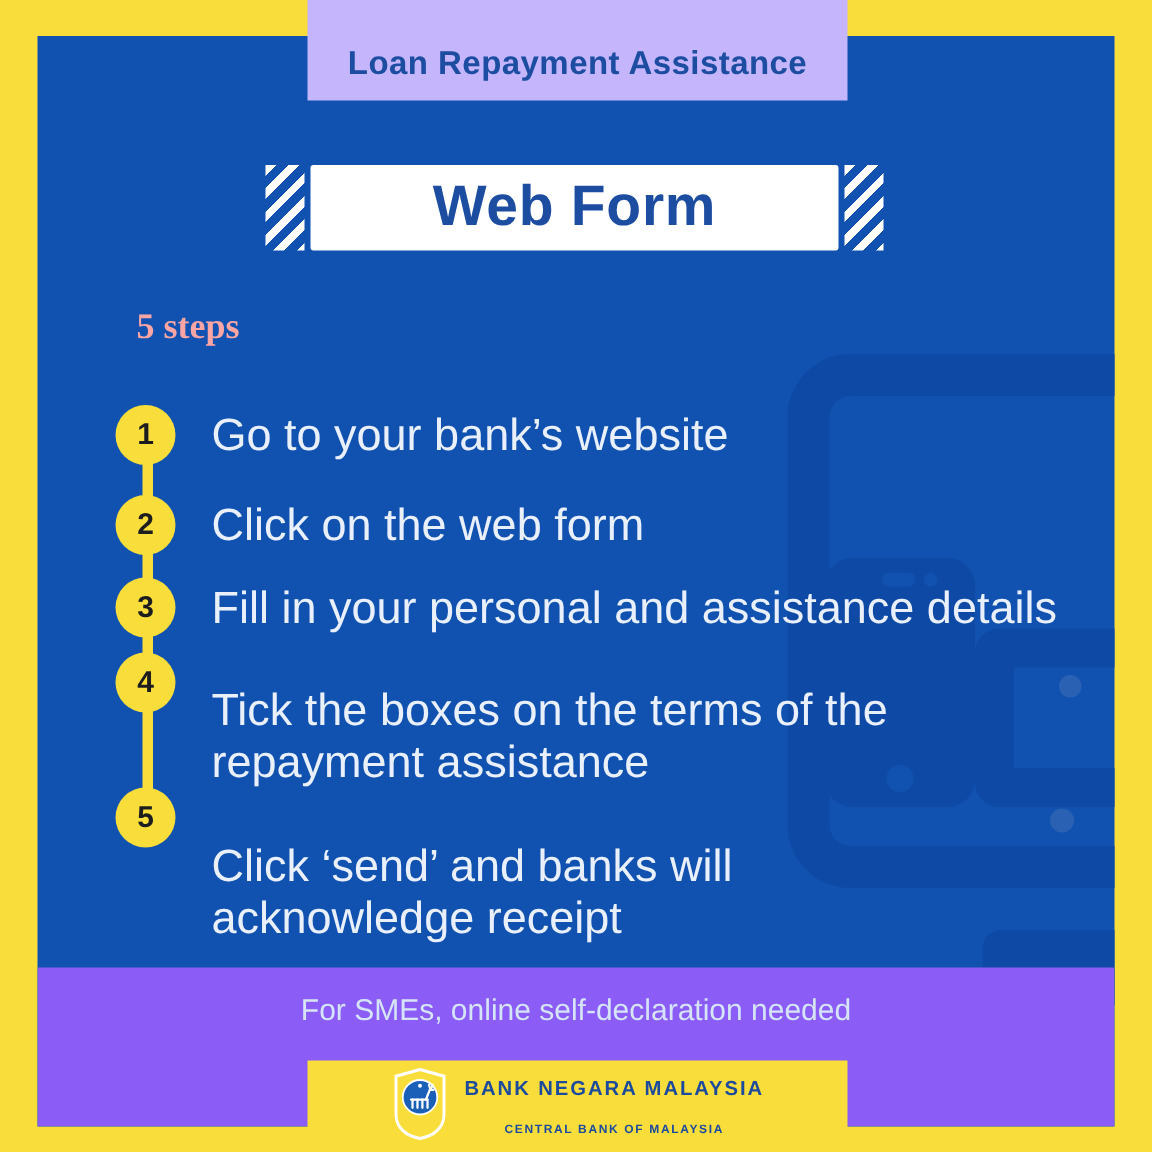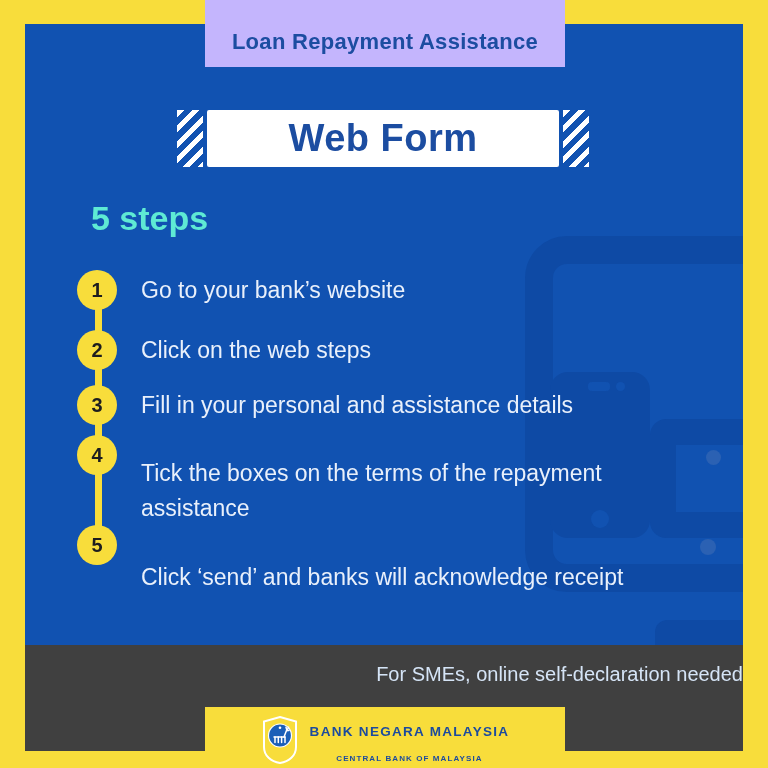--- a/index.html
+++ b/index.html
@@ -51,48 +51,48 @@
     background:repeating-linear-gradient(135deg,#ffffff 0 5px,rgba(255,255,255,0) 5px 11px);
   }
   .banner-white{
     width:352px;height:57px;background:#ffffff;border-radius:2px;
     display:flex;align-items:center;justify-content:center;
   }
   .banner-white .title{font-size:38px;font-weight:700;color:#1c4da1;letter-spacing:.5px;}
   
   .steps-heading{
     position:absolute;left:66px;top:174px;
-    font-size:34px;line-height:40px;font-weight:700;color:#5eead4;
+    font-size:24px;line-height:40px;font-weight:700;color:#fca5a5;font-family:Liberation Serif, serif;
   }
   .timeline-line{
     position:absolute;left:70px;top:266px;width:7px;height:256px;background:#f8dd3b;
   }
   .step-badge{
     position:absolute;left:52px;width:40px;height:40px;border-radius:50%;
     background:#f8dd3b;display:flex;align-items:center;justify-content:center;
     font-size:20px;font-weight:700;color:#1d1d1f;
   }
   .step-text{
     position:absolute;left:116px;
-    font-size:23px;line-height:35px;color:#e9f0fb;
+    font-size:30px;line-height:35px;color:#e9f0fb;
   }
   .b1{top:246px}.b2{top:306px}.b3{top:361px}.b4{top:411px}.b5{top:501px}
   .t1{top:249px;width:600px}.t2{top:309px;width:600px}.t3{top:364px;width:620px}
   .t4{top:432px;width:560px}.t5{top:536px;width:510px}
   
   .bottom-band{
-    position:absolute;left:0;right:0;top:621px;bottom:0;background:#404040;
-    display:flex;justify-content:flex-end;
+    position:absolute;left:0;right:0;top:621px;bottom:0;background:#8b5cf6;
+    display:flex;justify-content:center;
   }
   .bottom-band .note{margin-top:17px;font-size:20px;line-height:24px;color:#d5e4f6;}
   
   .bottom-tab{
     position:absolute;left:205px;top:707px;width:360px;height:61px;
     background:#f8dd3b;
-    display:flex;justify-content:center;align-items:center;gap:11px;
+    display:flex;justify-content:center;align-items:flex-start;gap:11px;
     padding-top:5px;box-sizing:border-box;
   }
   .crest{flex:0 0 auto;}
   .bnm-text{padding-top:6px;text-align:center;}
   .bnm-name{font-size:13.5px;font-weight:700;letter-spacing:1.3px;color:#1c4b9e;}
   .bnm-sub{margin-top:15px;font-size:8px;font-weight:700;letter-spacing:1.1px;color:#1c4b9e;}
 </style>
 </head>
 <body>
 
@@ -124,21 +124,21 @@
     <div class="timeline-line"></div>
 
     <div class="step-badge b1">
         <span>1</span>
       </div>
     <div class="step-text t1">Go to your bank’s website</div>
 
     <div class="step-badge b2">
         <span>2</span>
       </div>
-    <div class="step-text t2">Click on the web steps</div>
+    <div class="step-text t2">Click on the web form</div>
 
     <div class="step-badge b3">
         <span>3</span>
       </div>
     <div class="step-text t3">Fill in your personal and assistance details</div>
 
     <div class="step-badge b4">
         <span>4</span>
       </div>
     <div class="step-text t4">Tick the boxes on the terms of the repayment assistance</div>

